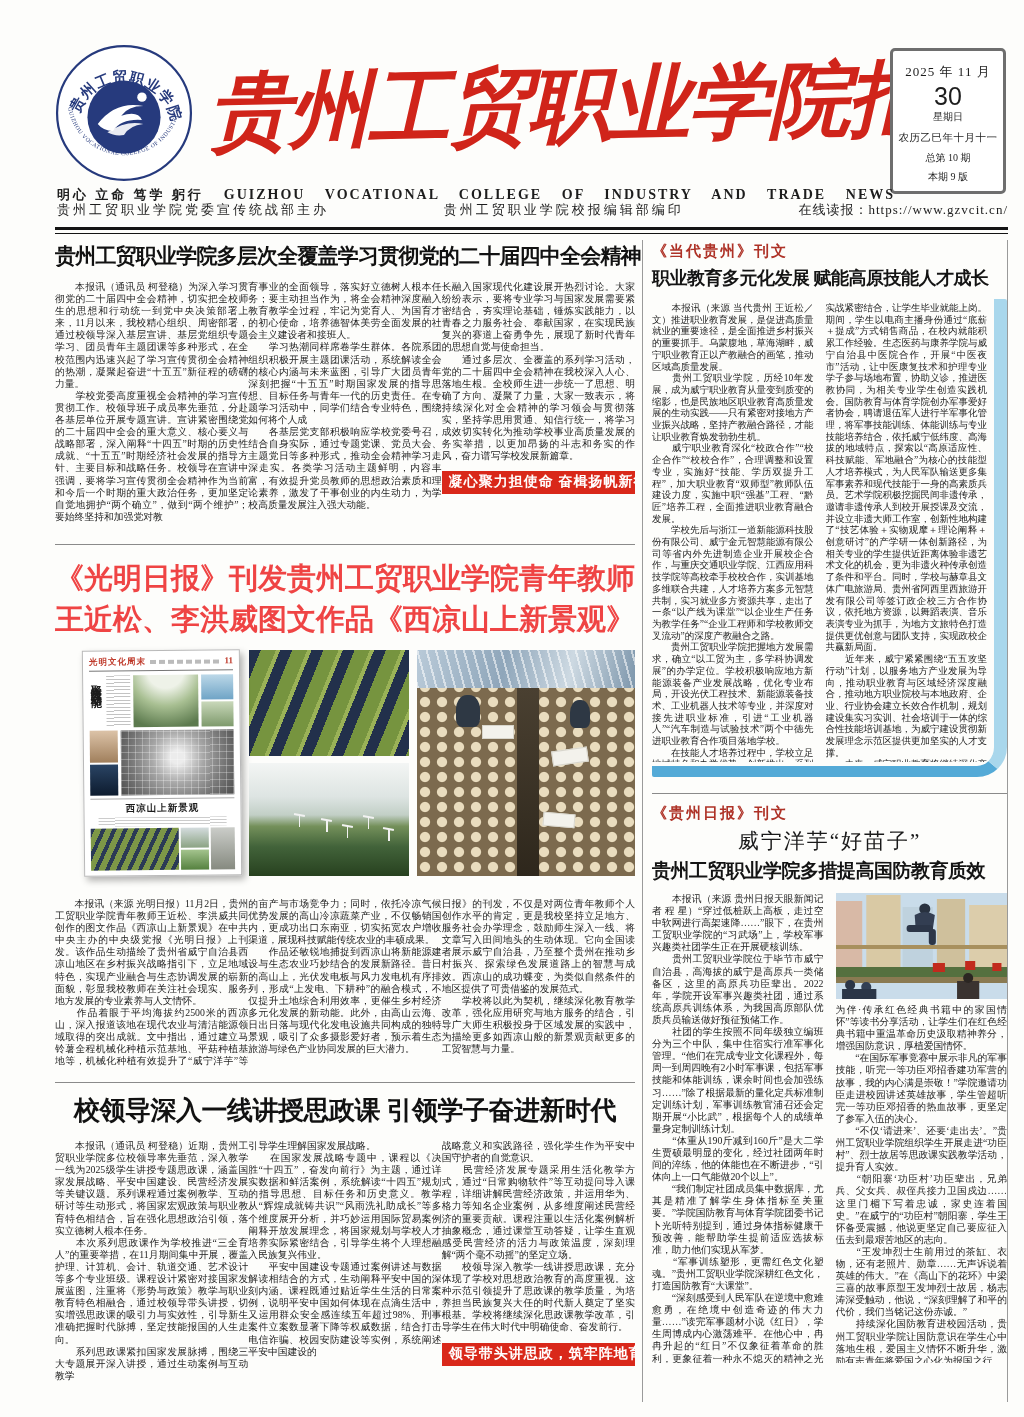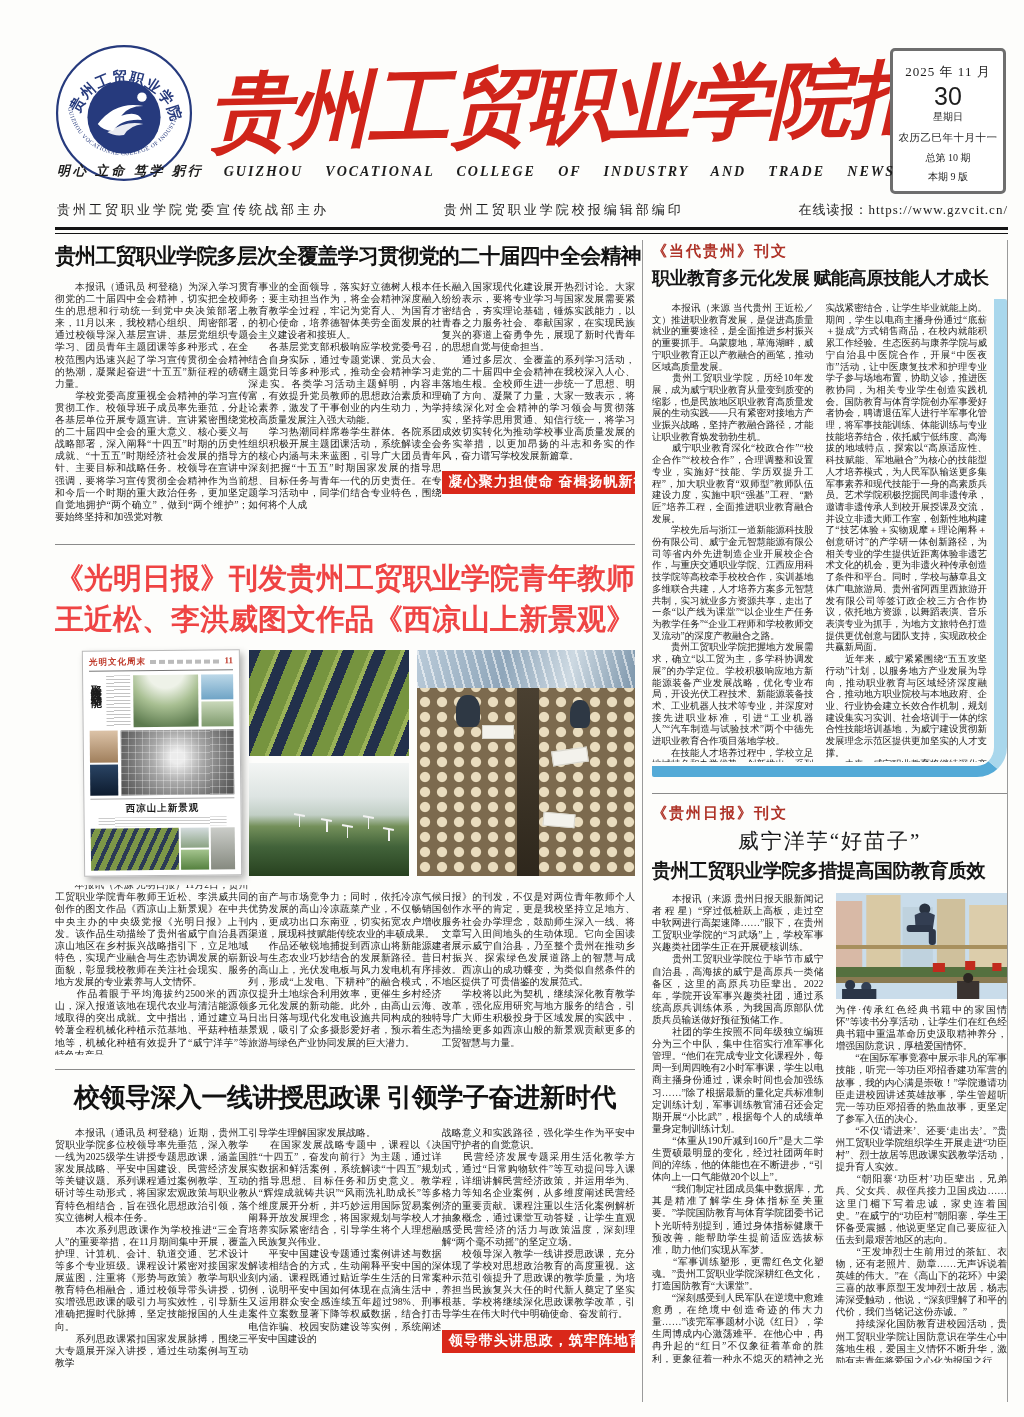--- a/index.html
+++ b/index.html
@@ -14,21 +14,21 @@
       text-align:center;font-weight:bold;font-style:italic;font-size:82px;color:#d0241a;
       letter-spacing:-2px;transform:rotate(-1.2deg);white-space:nowrap;}
   .datebox{position:absolute;right:2px;top:10px;width:116px;height:146px;border:3px solid #6e6e6e;
       border-radius:5px;text-align:center;padding-top:12px;box-sizing:border-box;background:#fff;margin-left:12px;}
   .db1{font-size:13px;letter-spacing:1px;}
   .db-day{font-size:25px;font-family:"Liberation Sans",sans-serif;line-height:26px;margin-top:2px;}
   .db2{font-size:10px;margin-top:1px;}
   .db3{font-size:10.5px;margin-top:7px;letter-spacing:0.5px;}
   .db4{font-size:10px;margin-top:6px;}
   .db5{font-size:10px;margin-top:5px;}
-  .motto-row{position:absolute;left:2px;top:124px;width:838px;display:flex;align-items:flex-end;font-style:italic;}
+  .motto-row{position:absolute;left:2px;top:148px;width:838px;display:flex;align-items:center;}
   .motto{font-weight:bold;font-size:13px;letter-spacing:3px;white-space:nowrap;}
   .engname{flex:1;margin-left:20px;font-weight:bold;font-size:14px;letter-spacing:2px;
       text-align:justify;text-align-last:justify;white-space:nowrap;overflow:hidden;}
   .pub-row{position:absolute;left:2px;top:163px;width:951px;display:flex;justify-content:space-between;font-size:13px;}
   .pub-cn{letter-spacing:3px;}
   .pub-url{letter-spacing:1px;}
   .mast-rule{position:absolute;left:0;top:189px;width:953px;height:3px;
       border-top:3.5px solid #141414;border-bottom:1.5px solid #141414;}
 
   
@@ -101,21 +101,21 @@
   .th-title2{text-align:center;font-weight:bold;font-size:9.5px;letter-spacing:1px;}
   .th-lines{height:9px;margin:2px 8px;background:repeating-linear-gradient(180deg,#ccc 0 1px,transparent 1px 3px);}
   .th-r3ph{display:flex;gap:2px;height:42px;margin-top:2px;}
   .th-ph-solar{flex:1.5;background:repeating-linear-gradient(115deg,#2b3a55 0 4px,#7d9747 4px 10px);}
   .th-sm3{width:28px;display:flex;flex-direction:column;gap:2px;}
   .th-sm3>div{flex:1;}
   .th-ph-windm{background:linear-gradient(#d4dcde,#8ba383);}
   .th-ph-field{background:linear-gradient(#a4c48e,#55813f);}
   .th-ph-man{width:24px;background:linear-gradient(#cbcdc9,#868a80);}
 
-  .body-gm{margin-top:9px;height:170px;align-items:center;}
+  .body-gm{margin-top:22px;height:170px;}
   .hr2{margin:14px 0 10px;}
 
   .h-sz{font-weight:800;font-size:26px;letter-spacing:-0.5px;text-align:center;white-space:nowrap;color:#111;margin-top:2px;}
   .body-sz{margin-top:12px;height:262px;}
 
   
   .rightcol{position:absolute;left:652px;top:242px;width:355px;}
   .kicker{color:#ae3227;font-weight:bold;font-size:15px;letter-spacing:2px;}
   .h-dd{margin-top:5px;font-weight:900;font-size:18px;letter-spacing:-0.5px;white-space:nowrap;color:#141414;}
   .panel{margin-top:9px;height:478px;box-sizing:border-box;position:relative;
@@ -190,22 +190,22 @@
       <div class="bodycols body-plenum">
         <div class="bcol">
             <div class="flow">
               <p class="para">　　本报讯（通讯员 柯登稳）为深入学习贯彻党的二十届四中全会精神，切实把全校师生的思想和行动统一到党中央决策部署上来，11月以来，我校精心组织、周密部署，通过校领导深入基层宣讲、基层党组织专题学习、团员青年主题团课等多种形式，在全校范围内迅速兴起了学习宣传贯彻全会精神的热潮，凝聚起奋进“十五五”新征程的磅礴力量。</p>
               <p class="para">　　学校党委高度重视全会精神的学习宣传贯彻工作。校领导班子成员率先垂范，分赴各基层单位开展专题宣讲。宣讲紧密围绕党的二十届四中全会的重大意义、核心要义与战略部署，深入阐释“十四五”时期的历史性成就、“十五五”时期经济社会发展的指导方针、主要目标和战略任务。校领导在宣讲中强调，要将学习宣传贯彻全会精神作为当前和今后一个时期的重大政治任务，更加坚定自觉地拥护“两个确立”，做到“两个维护”；要始终坚持和加强党对教</p>
             </div>
           </div>
         <div class="bcol">
             <div class="flow">
               <p class="para">育事业的全面领导，落实好立德树人根本任务；要主动担当作为，将全会精神深度融入教育教学全过程，牢记为党育人、为国育才的初心使命，培养德智体美劳全面发展的社会主义建设者和接班人。</p>
+              <p class="para">　　学习热潮同样席卷学生群体。各院系团组织积极开展主题团课活动，系统解读全会的核心内涵与未来蓝图，引导广大团员青年深刻把握“十五五”时期国家发展的指导思想、目标任务与青年一代的历史责任。在专题学习活动中，同学们结合专业特色，围绕如何将个人成</p>
               <p class="para">　　各基层党支部积极响应学校党委号召，结合自身实际，通过专题党课、党员大会、主题党日等多种形式，推动全会精神学习走深走实。各类学习活动主题鲜明，内容丰富，有效提升党员教师的思想政治素质和理论素养，激发了干事创业的内生动力，为学校高质量发展注入强大动能。</p>
-              <p class="para">　　学习热潮同样席卷学生群体。各院系团组织积极开展主题团课活动，系统解读全会的核心内涵与未来蓝图，引导广大团员青年深刻把握“十五五”时期国家发展的指导思想、目标任务与青年一代的历史责任。在专题学习活动中，同学们结合专业特色，围绕如何将个人成</p>
             </div>
           </div>
         <div class="bcol">
           <div class="flow">
               <p class="para">长融入国家现代化建设展开热烈讨论。大家纷纷表示，要将专业学习与国家发展需要紧密结合，夯实理论基础，锤炼实践能力，以青春之力服务社会、奉献国家，在实现民族复兴的赛道上奋勇争先，展现了新时代青年的思想自觉与使命担当。</p>
               <p class="para">　　通过多层次、全覆盖的系列学习活动，党的二十届四中全会精神在我校深入人心、落地生根。全校师生进一步统一了思想、明确了方向、凝聚了力量，大家一致表示，将持续深化对全会精神的学习领会与贯彻落实，坚持学思用贯通、知信行统一，将学习成效切实转化为推动学校事业高质量发展的务实举措，以更加昂扬的斗志和务实的作风，奋力谱写学校发展新篇章。</p>
             </div>
           <div class="red-banner">凝心聚力担使命  奋楫扬帆新征程</div>
         </div>
       </div>
@@ -365,21 +365,21 @@
     <div>
       <div class="kicker">《贵州日报》刊文</div>
       <div class="sub-gz">威宁洋芋“好苗子”</div>
       <div class="h-gz">贵州工贸职业学院多措提高国防教育质效</div>
 
       <div class="body-gz">
         <div class="gz-col">
           <div class="flow" style="flex:1;">
               <p class="para">　　本报讯（来源 贵州日报天眼新闻记者 程 星）“穿过低桩跃上高板，走过空中软网进行高架速降……”眼下，在贵州工贸职业学院的“习武场”上，学校军事兴趣类社团学生正在开展硬核训练。</p>
               <p class="para">　　贵州工贸职业学院位于毕节市威宁自治县，高海拔的威宁是高原兵一类储备区，这里的高原兵功臣辈出。2022年，学院开设军事兴趣类社团，通过系统高原兵训练体系，为我国高原部队优质兵员输送做好预征预储工作。</p>
-              <p class="para">　　社团的学生按照不同年级独立编班分为三个中队，集中住宿实行准军事化管理。“他们在完成专业文化课程外，每周一到周四晚有2小时军事课，学生以电商主播身份通过，课余时间也会加强练习……”除了根据最新的量化定兵标准制定训练计划，军事训练教官浦召还会定期开展“小比武”，根据每个人的成绩单量身定制训练计划。</p>
+              <p class="para">　　社团的学生按照不同年级独立编班分为三个中队，集中住宿实行准军事化管理。“他们在完成专业文化课程外，每周一到周四晚有2小时军事课，包括军事技能和体能训练，课余时间也会加强练习……”除了根据最新的量化定兵标准制定训练计划，军事训练教官浦召还会定期开展“小比武”，根据每个人的成绩单量身定制训练计划。</p>
               <p class="para">　　“体重从190斤减到160斤”是大二学生贾硕最明显的变化，经过社团两年时间的淬练，他的体能也在不断进步，“引体向上一口气能做20个以上”。</p>
               <p class="para">　　“我们制定社团成员集中数据库，尤其是精准了解学生身体指标至关重要。”学院国防教育与体育学院团委书记卜光听特别提到，通过身体指标健康干预改善，能帮助学生提前适应选拔标准，助力他们实现从军梦。</p>
               <p class="para">　　“军事训练塑形，更需红色文化塑魂。”贵州工贸职业学院深耕红色文化，打造国防教育“大课堂”。</p>
               <p class="para">　　“深刻感受到人民军队在逆境中愈难愈勇，在绝境中创造奇迹的伟大力量……”读完军事题材小说《红日》，学生周博成内心激荡难平。在他心中，冉冉升起的“红日”不仅象征着革命的胜利，更象征着一种永不熄灭的精神之光永远高照。</p>
             </div>
         </div>
         <div class="gz-col">
           <div class="gz-photo">
             <svg viewBox="0 0 170 106" preserveAspectRatio="none">
               <rect width="170" height="106" fill="#c9dcea"></rect>

